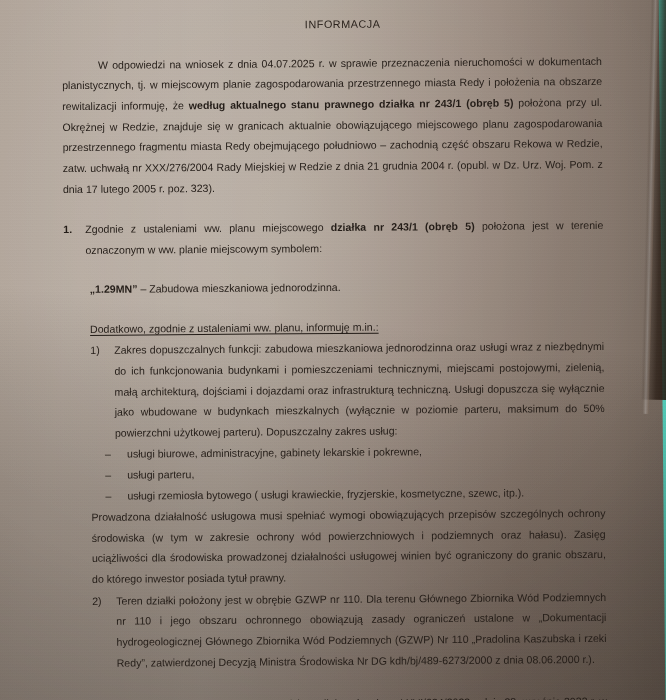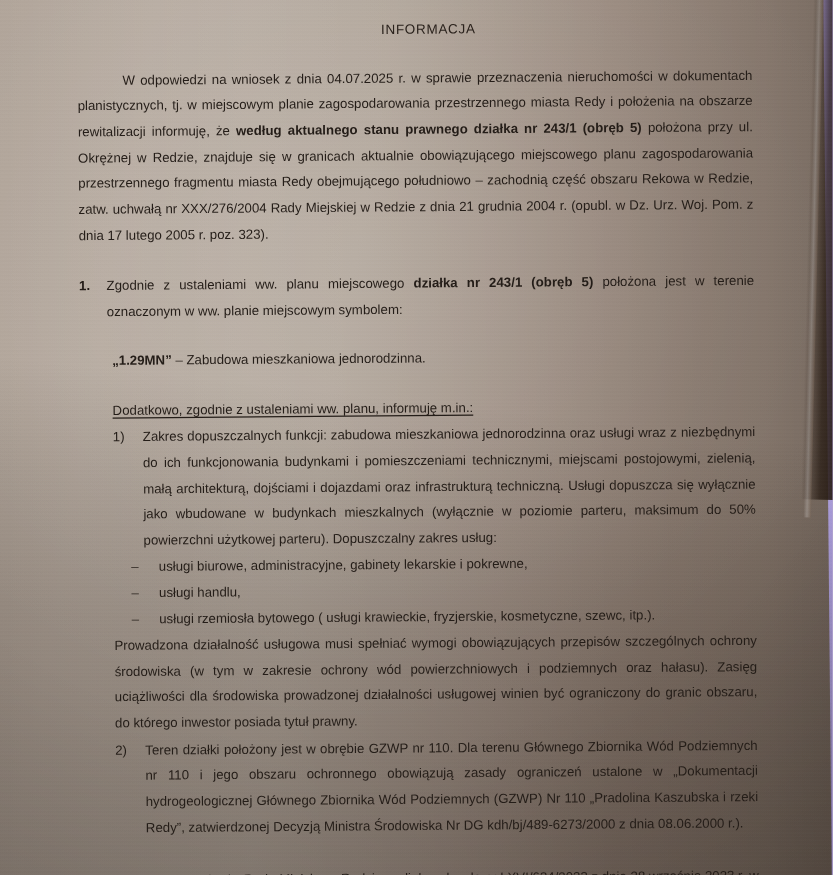--- a/index.html
+++ b/index.html
@@ -14,21 +14,21 @@
     font-family: "Liberation Sans", sans-serif;
     background: #8d7f75;
   }
 
   
   #page {
     position: relative;
     width: 666px;
     height: 700px;
     overflow: hidden;
-    background: #c4b5fd;
+    background: #5eead4;
   }
 
   
   #paper {
     position: absolute;
     left: -14px;
     top: -10px;
     width: 676px;
     height: 724px;
     background:
@@ -253,21 +253,21 @@
     <p class="block numbered"><span class="marker">1.</span><span>Zgodnie z ustaleniami ww. planu miejscowego </span><b class="b">działka nr 243/1 (obręb 5)</b><span> położona jest w terenie oznaczonym w ww. planie miejscowym symbolem:</span></p>
 
     <p class="block symbol-line"><b class="b">„1.29MN”</b><span> – Zabudowa mieszkaniowa jednorodzinna.</span></p>
 
     <p class="block dodatkowo">Dodatkowo, zgodnie z ustaleniami ww. planu, informuję m.in.:</p>
 
     <p class="block sub-numbered"><span class="marker">1)</span><span>Zakres dopuszczalnych funkcji: zabudowa mieszkaniowa jednorodzinna oraz usługi wraz z niezbędnymi do ich funkcjonowania budynkami i pomieszczeniami technicznymi, miejscami postojowymi, zielenią, małą architekturą, dojściami i dojazdami oraz infrastrukturą techniczną. Usługi dopuszcza się wyłącznie jako wbudowane w budynkach mieszkalnych (wyłącznie w poziomie parteru, maksimum do 50% powierzchni użytkowej parteru). Dopuszczalny zakres usług:</span></p>
 
     <p class="block dash-item"><span class="marker">–</span><span>usługi biurowe, administracyjne, gabinety lekarskie i pokrewne,</span></p>
 
-    <p class="block dash-item"><span class="marker">–</span><span>usługi handlu,</span></p>
+    <p class="block dash-item"><span class="marker">–</span><span>usługi parteru,</span></p>
 
     <p class="block dash-item"><span class="marker">–</span><span>usługi rzemiosła bytowego ( usługi krawieckie, fryzjerskie, kosmetyczne, szewc, itp.).</span></p>
 
     <p class="block cont">Prowadzona działalność usługowa musi spełniać wymogi obowiązujących przepisów szczególnych ochrony środowiska (w tym w zakresie ochrony wód powierzchniowych i podziemnych oraz hałasu). Zasięg uciążliwości dla środowiska prowadzonej działalności usługowej winien być ograniczony do granic obszaru, do którego inwestor posiada tytuł prawny.</p>
 
     <p class="block sub-numbered"><span class="marker">2)</span><span>Teren działki położony jest w obrębie GZWP nr 110. Dla terenu Głównego Zbiornika Wód Podziemnych nr 110 i jego obszaru ochronnego obowiązują zasady ograniczeń ustalone w „Dokumentacji hydrogeologicznej Głównego Zbiornika Wód Podziemnych (GZWP) Nr 110 „Pradolina Kaszubska i rzeki Redy”, zatwierdzonej Decyzją Ministra Środowiska Nr DG kdh/bj/489-6273/2000 z dnia 08.06.2000 r.).</span></p>
 
     <p class="block numbered final"><span class="marker">2.</span><span>Ponadto informuję, że Rada Miejska w Redzie podjęła uchwałę nr LXVI/634/2023 z dnia 28 września 2023 r. w sprawie przystąpienia do sporządzenia planu ogólnego Gminy Miasto Reda, obejmującą </span></p>
 
   </div>

